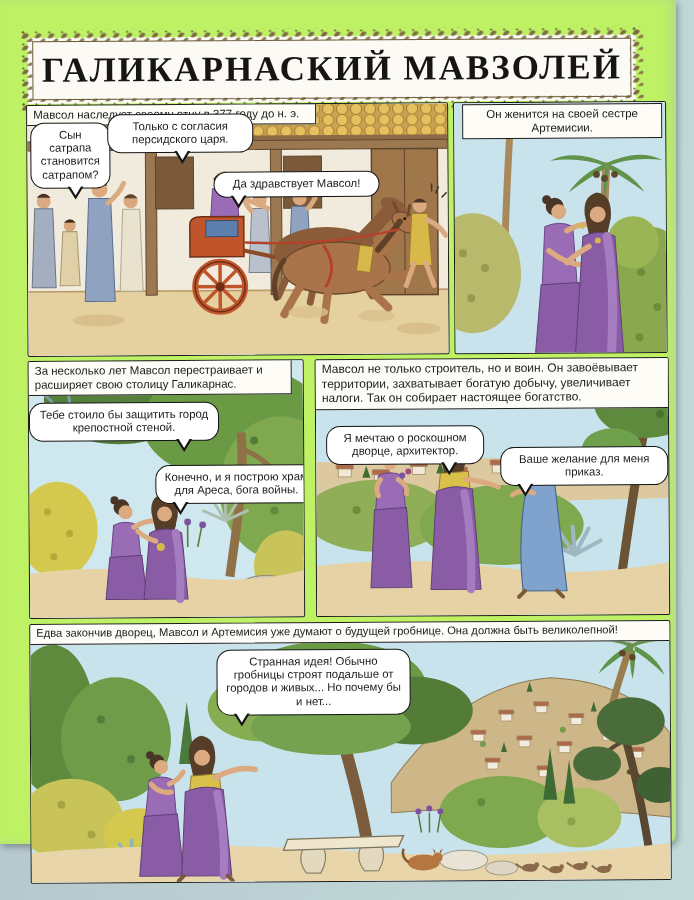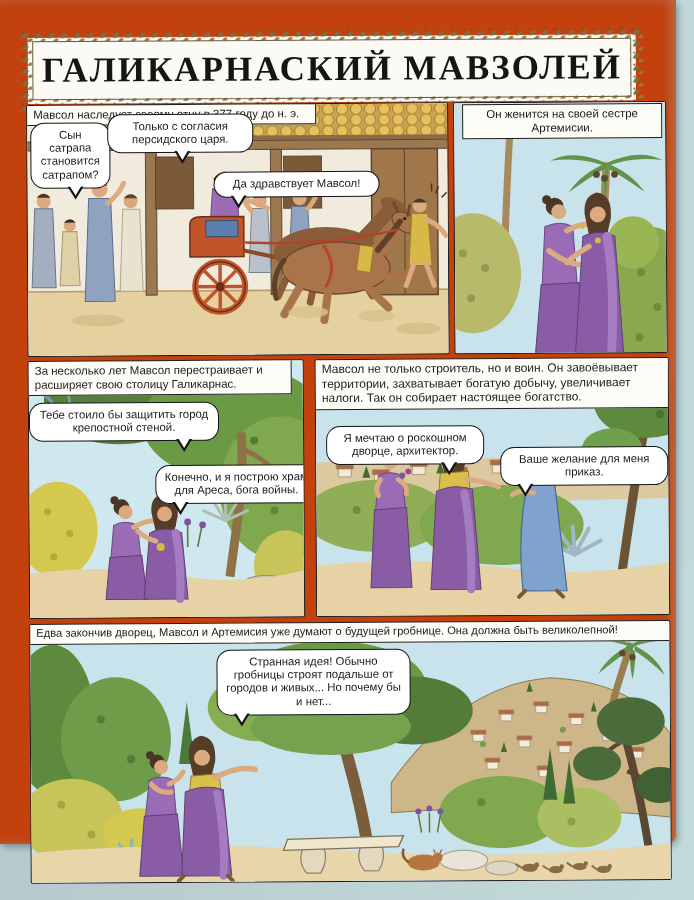--- a/index.html
+++ b/index.html
@@ -3,21 +3,21 @@
 <meta charset="utf-8">
 <style>
   html,body{margin:0;padding:0;}
   body{
     width:694px;height:900px;overflow:hidden;position:relative;
     background:linear-gradient(100deg,#b3c4ca 0%,#bdd2d4 55%,#c2dada 100%);
     font-family:"Liberation Sans", sans-serif;color:#1c1c1c;
   }
   .sheet{
     position:absolute;left:0;top:0;width:676px;height:844px;
-    background:#c2410c;
+    background:#bef264;
     border-bottom-right-radius:10px;
     box-shadow:2px 3px 6px rgba(60,70,75,.45), inset -6px 0 10px rgba(170,180,180,.35);
   }
   .sheet-inner{position:absolute;inset:0;transform:rotate(-0.35deg);transform-origin:50% 50%;}
 
   
   .title-frame{
     position:absolute;left:30px;top:36px;width:608px;height:66px;
     background:#fbfaf5;
   }

